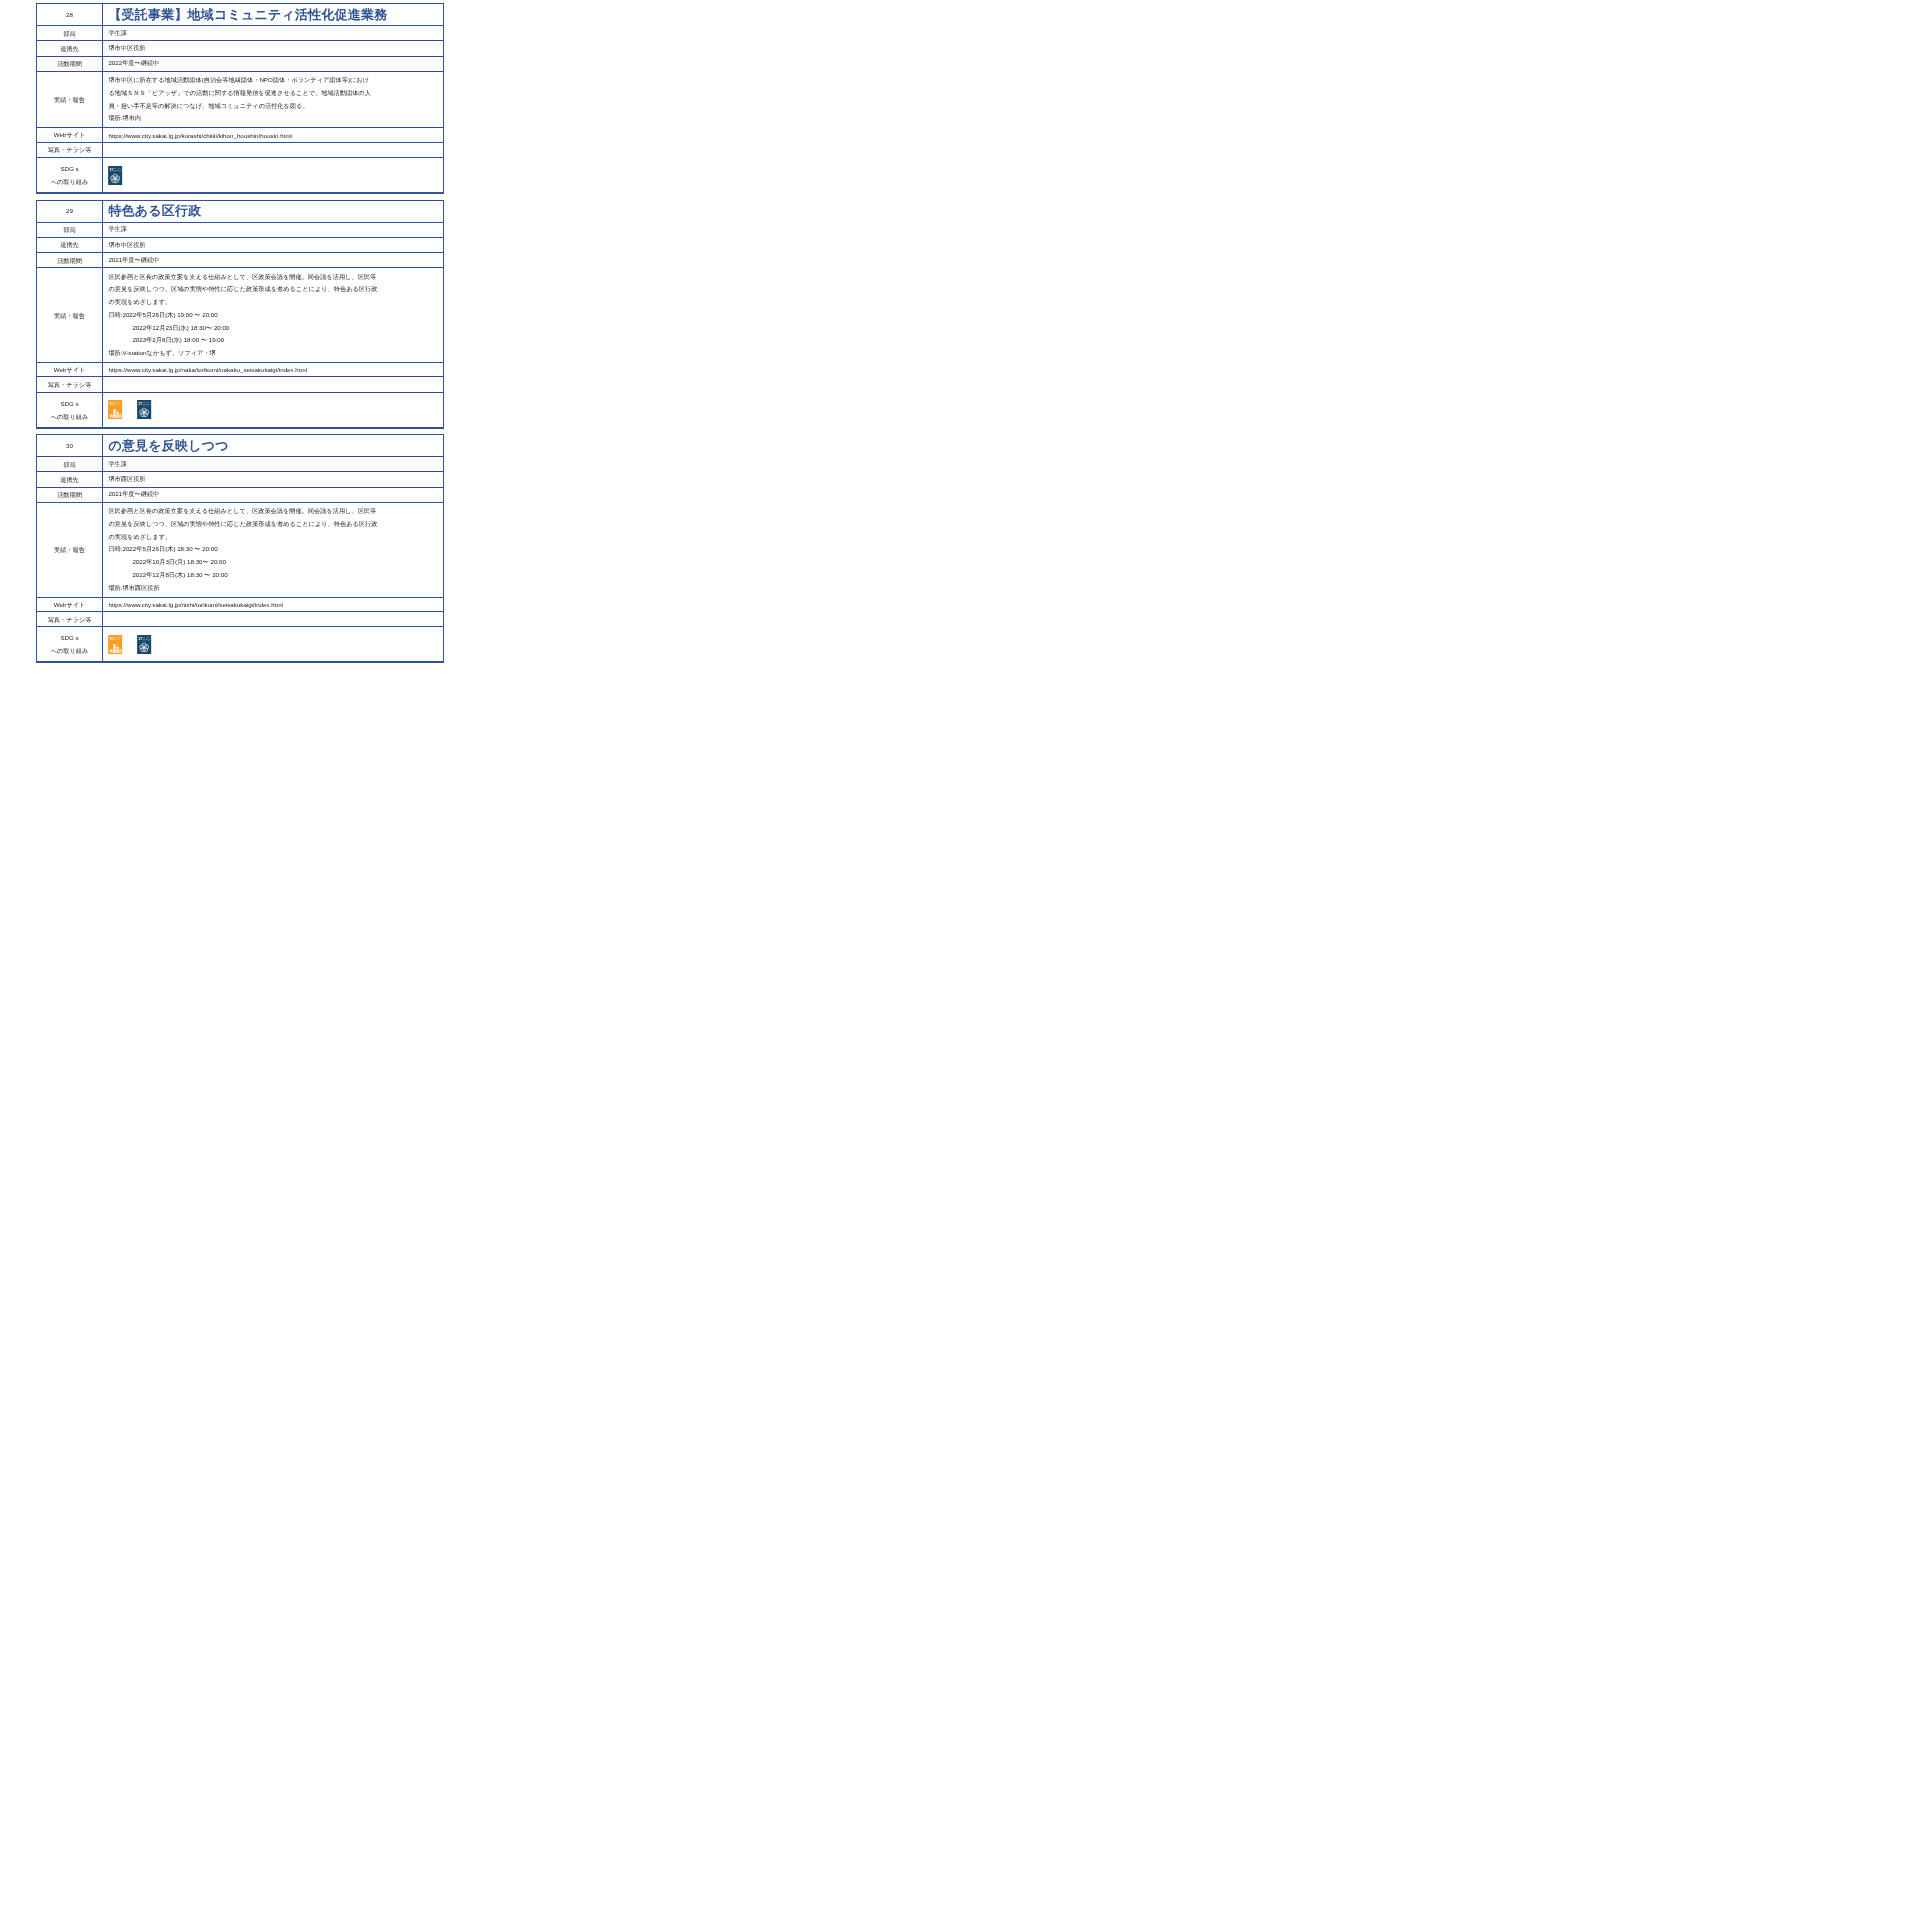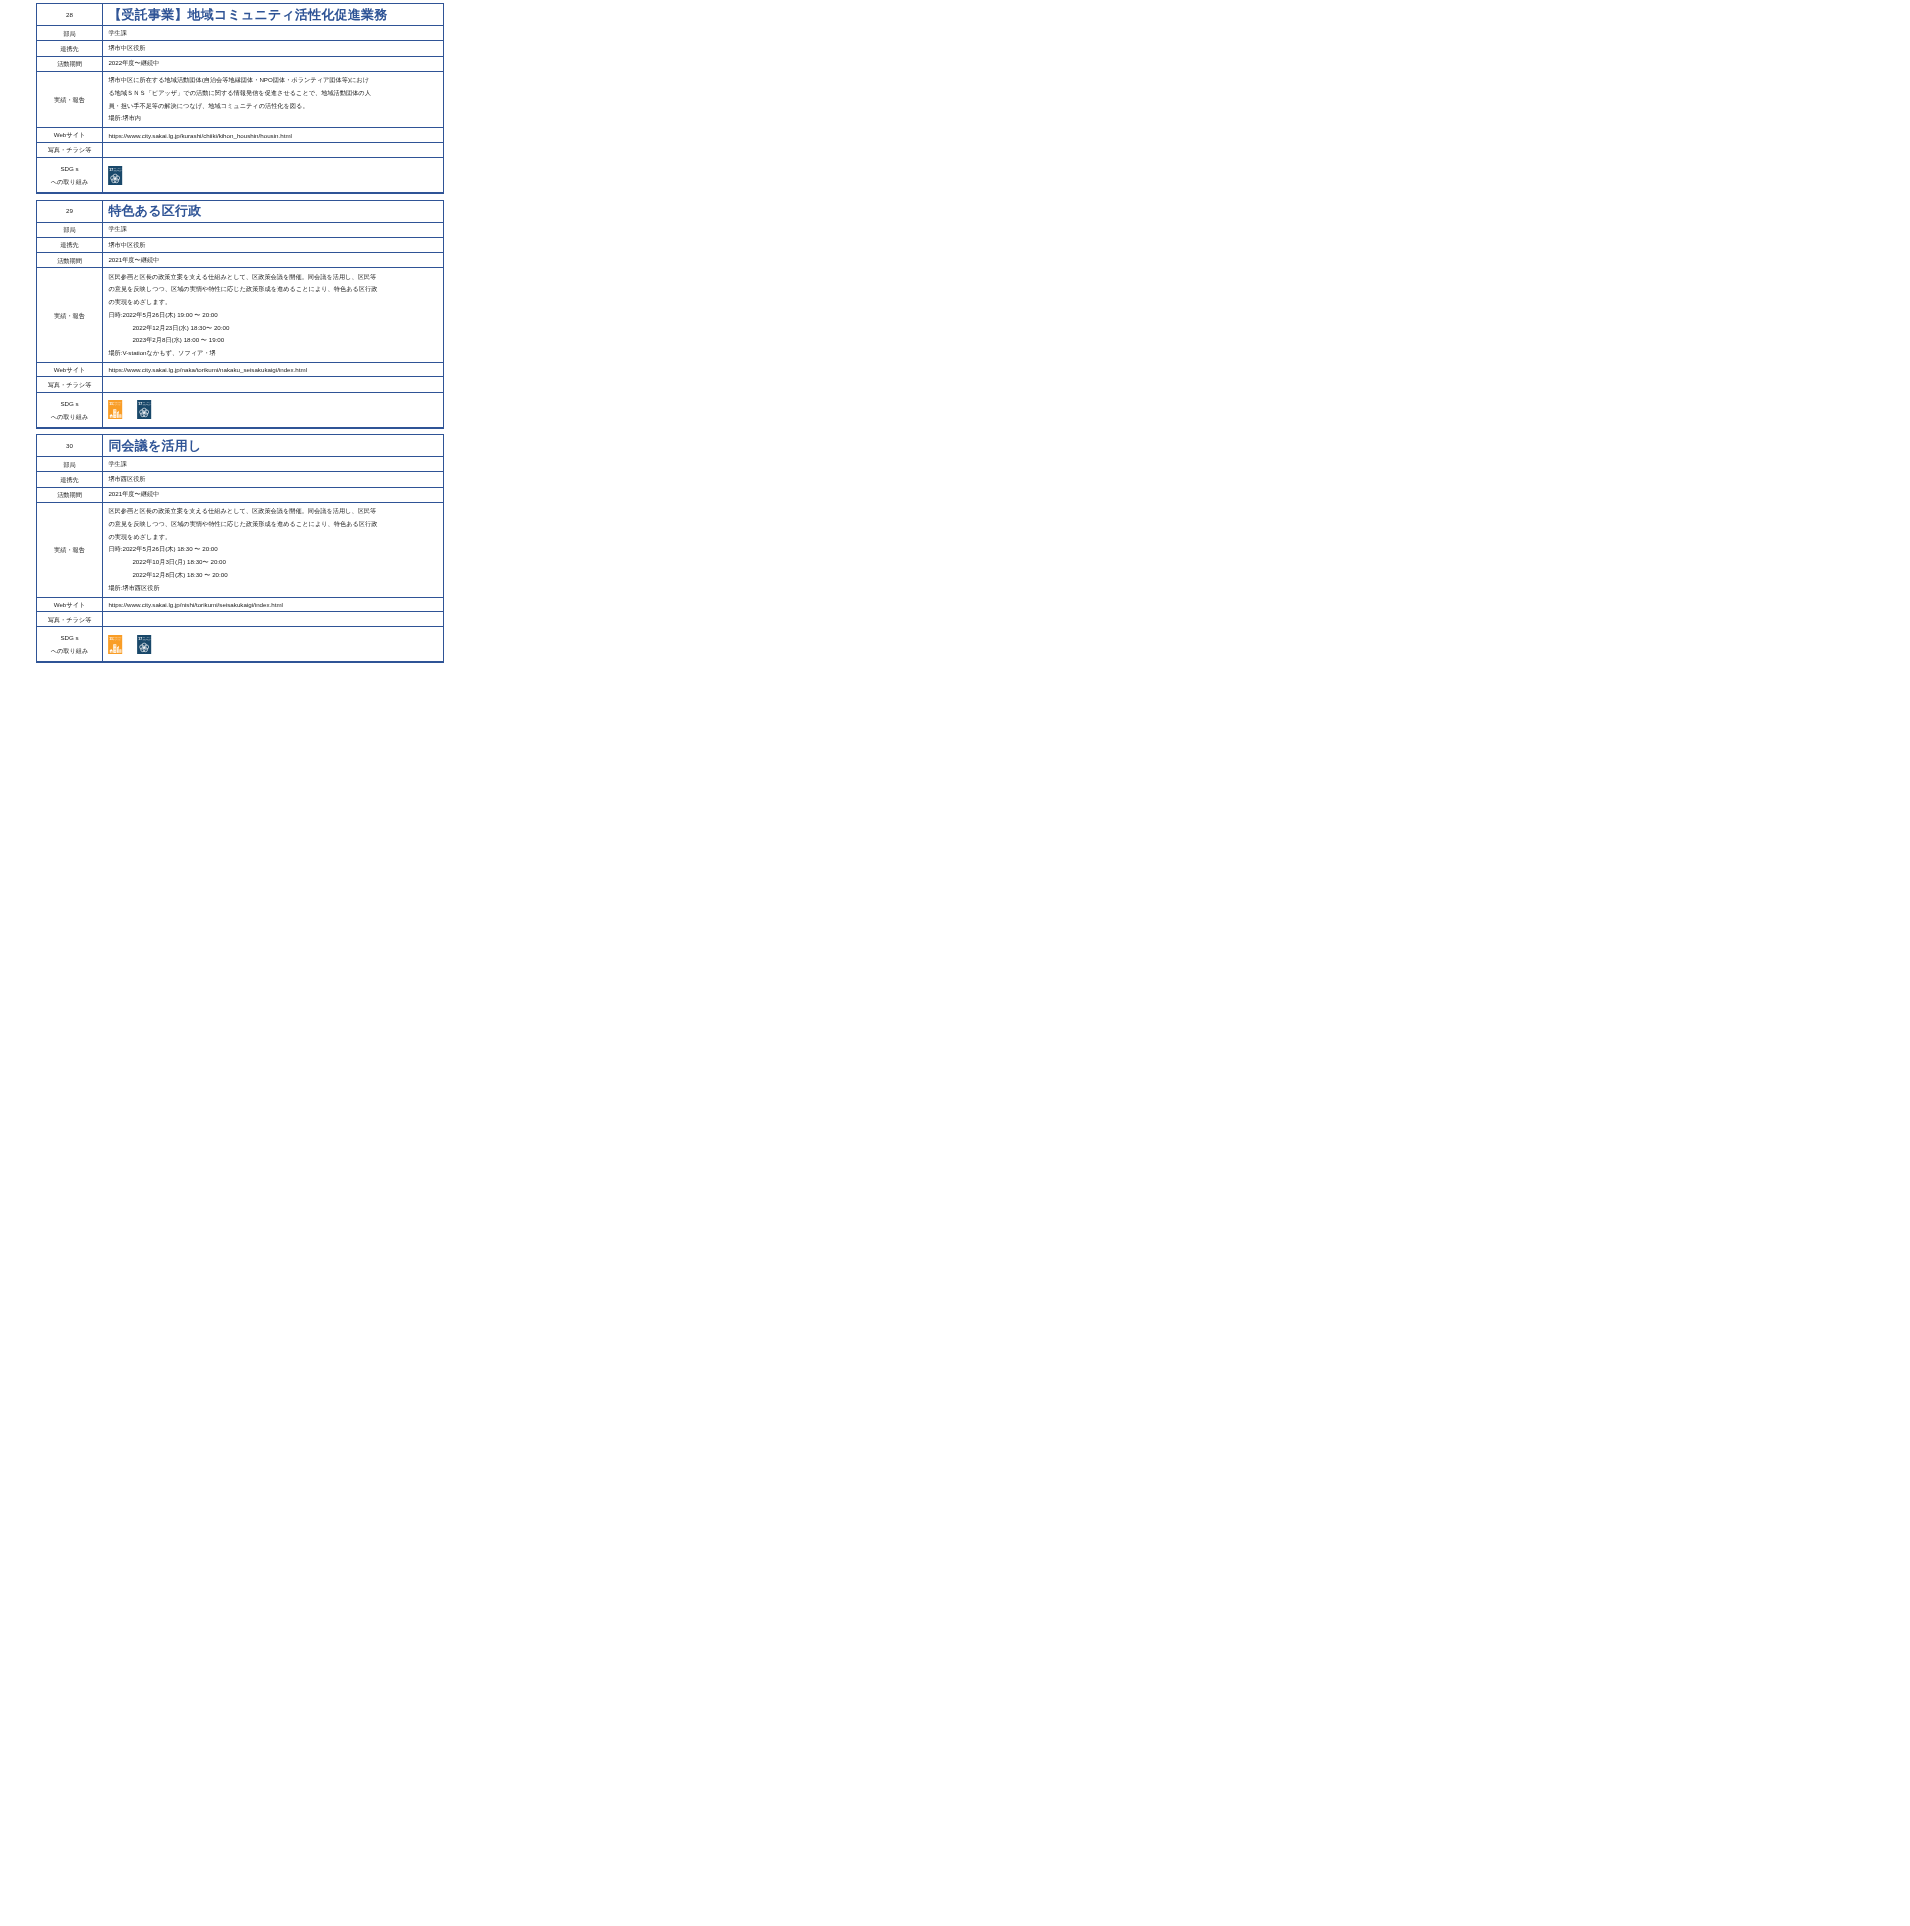--- a/index.html
+++ b/index.html
@@ -223,21 +223,21 @@
           </svg>
         </div>
       </div>
     </div>
   </section>
 
   <section class="card">
     <div class="row rh-header">
       <div class="lcell num-text">30</div>
       <div class="vcell">
-          <span class="title-text">同会議を活用し</span>
+          <span class="title-text">の意見を反映しつつ</span>
         </div>
     </div>
     <div class="row rh-simple">
       <div class="lcell">部局</div>
       <div class="vcell">学生課</div>
     </div>
     <div class="row rh-simple">
       <div class="lcell">連携先</div>
       <div class="vcell">堺市西区役所</div>
     </div>

